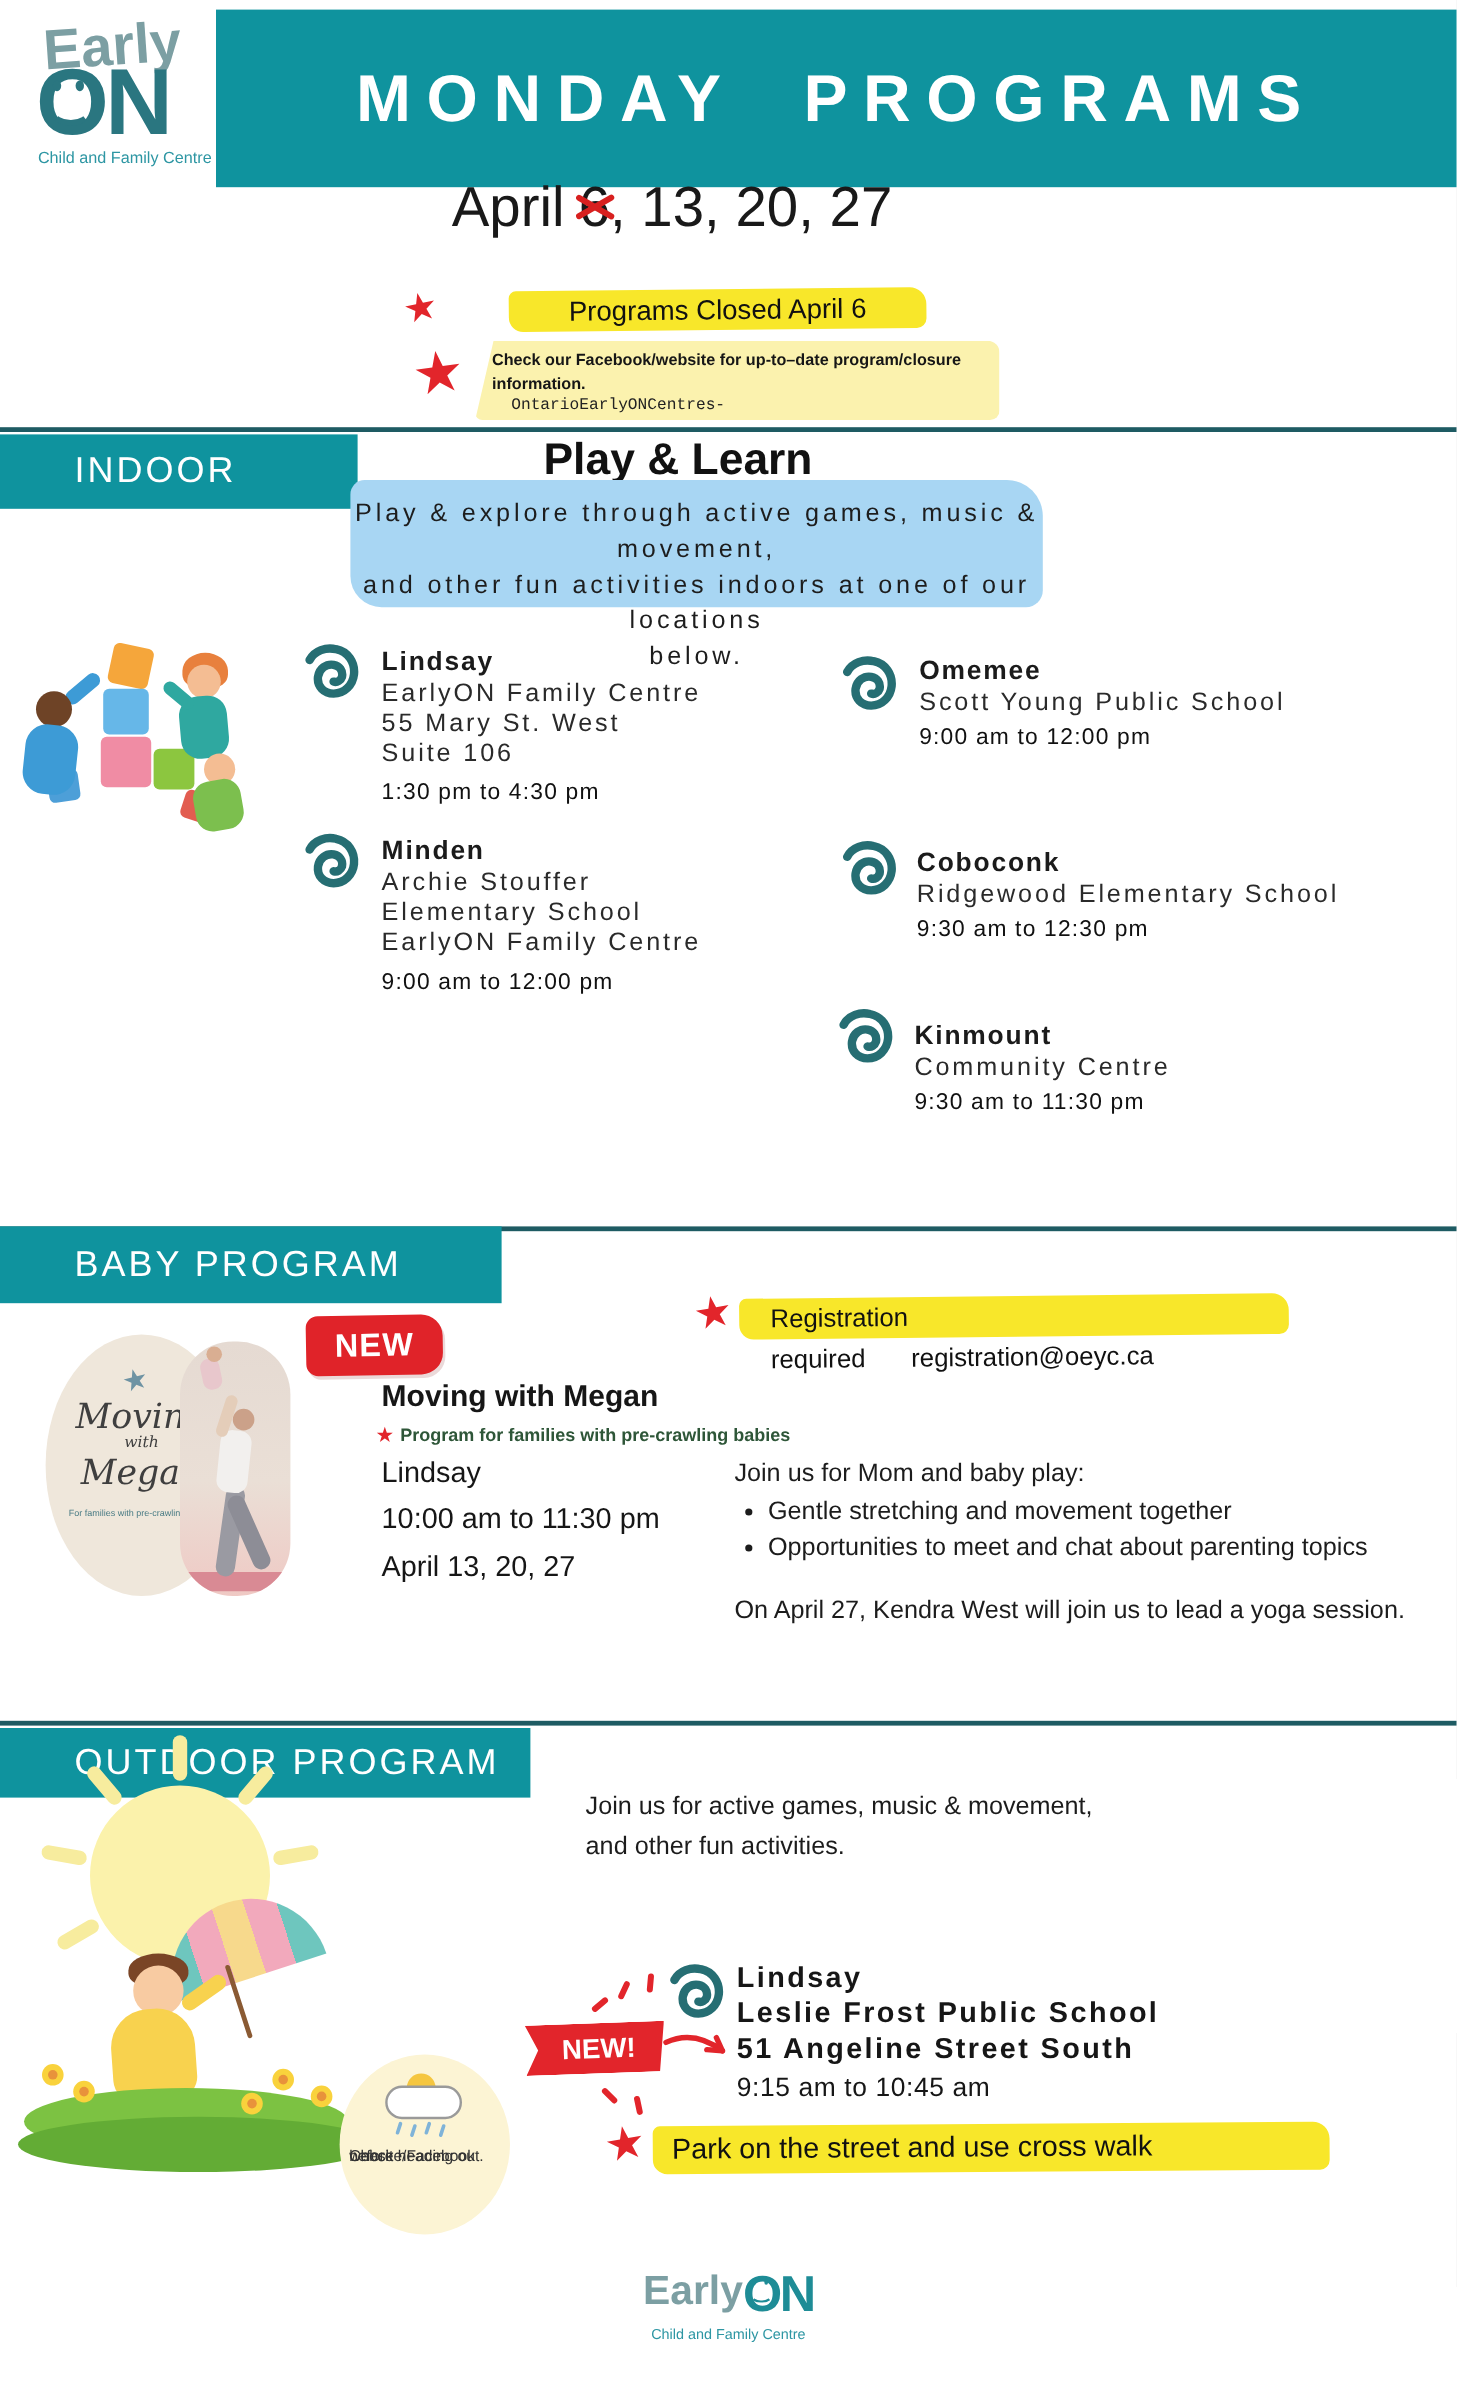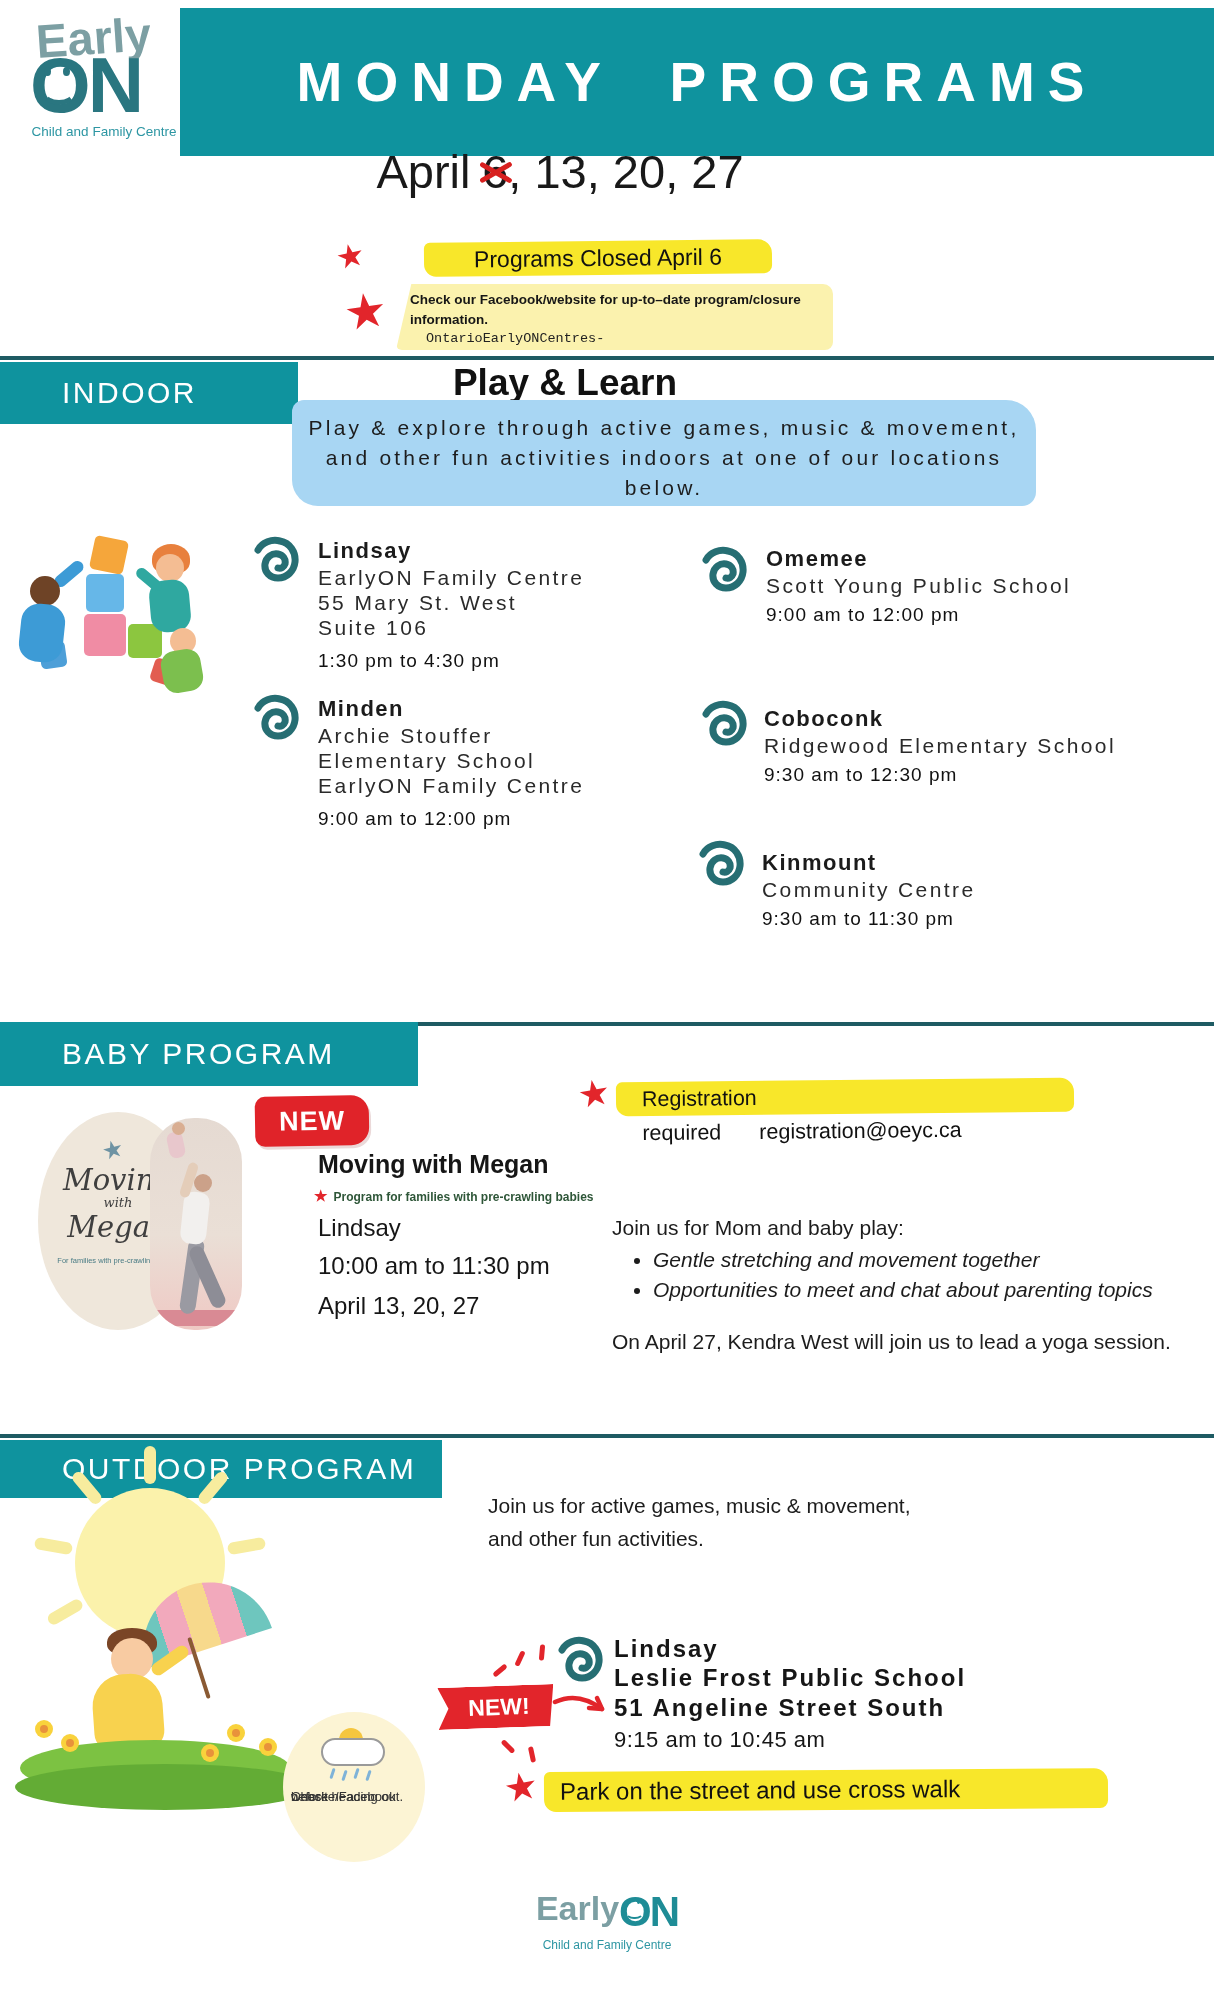--- a/index.html
+++ b/index.html
@@ -42,21 +42,21 @@
   .notice-box .n2,.notice-box .n3{padding-left:16px;font-family:Liberation Mono, monospace;}
 
   
   .secline{position:absolute;left:0;width:1214px;height:4px;background:#1E5B63;}
   .sec-banner{position:absolute;left:0;background:#0F939E;color:#fff;}
   .sec-banner .sec-label{display:block;padding-left:62px;font-size:30px;letter-spacing:2.5px;font-weight:500;}
 
   
   .pl-title{position:absolute;left:340px;top:362px;width:450px;text-align:center;font-size:37px;font-weight:bold;color:#111;
       text-decoration:underline;text-decoration-thickness:2px;text-underline-offset:7px;}
-  .splash{position:absolute;left:292px;top:400px;width:744px;height:106px;background:#A8D6F3;
+  .splash{position:absolute;left:292px;top:400px;width:577px;height:106px;background:#A8D6F3;
       border-radius:12px 30px 14px 26px;padding-top:13px;box-sizing:border-box;
       text-align:center;font-size:21px;font-weight:500;letter-spacing:3.2px;line-height:1.42;color:#1d1d1d;}
   .spiral{position:absolute;width:48px;height:48px;}
   .loc{position:absolute;}
   .loc-name{font-size:22px;font-weight:bold;letter-spacing:1.5px;color:#1b1b1b;margin-bottom:2px;}
   .loc-line{font-size:21px;letter-spacing:2.4px;line-height:1.18;color:#2a2a2a;}
   .loc-time{font-size:19px;letter-spacing:1px;margin-top:10px;color:#111;}
   .loc-time.tight{margin-top:5px;}
 
   
@@ -100,29 +100,29 @@
   .mp-leg2{left:50px;top:126px;width:15px;height:66px;background:#8D8D96;border-radius:8px;transform:rotate(-24deg);}
   .mp-torso{left:32px;top:74px;width:26px;height:52px;background:#F2F0EE;border-radius:10px;transform:rotate(6deg);}
   .mp-head{left:44px;top:56px;width:18px;height:18px;background:#CBA189;border-radius:50%;}
   .mp-arm{left:34px;top:44px;width:10px;height:36px;background:#E4CDB9;border-radius:5px;transform:rotate(18deg);}
   .mp-baby{left:18px;top:14px;width:16px;height:26px;background:#E8C7CC;border-radius:7px;transform:rotate(-12deg);}
   .mp-babyh{left:22px;top:4px;width:13px;height:13px;background:#D9AE92;border-radius:50%;}
   .new-badge{position:absolute;left:255px;top:1096px;width:114px;height:50px;background:#E02329;
       border-radius:10px 18px 18px 10px;transform:rotate(-1deg);text-align:center;line-height:50px;
       font-size:27px;font-weight:bold;color:#fff;letter-spacing:1px;box-shadow:2px 3px 0 rgba(120,0,0,.15);}
   .mw-title{position:absolute;left:318px;top:1150px;font-size:25px;font-weight:bold;color:#161616;}
-  .mw-note{position:absolute;left:314px;top:1188px;font-size:12px;font-weight:bold;color:#2E5638;}
+  .mw-note{position:absolute;left:314px;top:1188px;font-size:15px;font-weight:bold;color:#2E5638;}
   .mw-note .star{font-size:15px;margin-right:6px;}
   .mw-loc{position:absolute;left:318px;top:1214px;font-size:24px;color:#161616;}
   .mw-time{position:absolute;left:318px;top:1252px;font-size:24px;color:#161616;}
   .mw-dates{position:absolute;left:318px;top:1292px;font-size:24px;color:#161616;}
   .baby-right{position:absolute;left:612px;top:1216px;width:590px;font-size:21px;color:#1c1c1c;}
   .baby-right .intro{margin-bottom:6px;}
   .baby-right ul{margin:0 0 0 28px;padding:0;}
-  .baby-right li{margin:3px 13px;line-height:1.3;font-style:italic;}
+  .baby-right li{margin:3px 0;line-height:1.3;}
   .baby-right .extra{margin-top:26px;}
 
   
   .out-intro{position:absolute;left:488px;top:1490px;width:480px;font-size:21px;line-height:1.55;color:#1c1c1c;}
   .outdoor-art{position:absolute;left:15px;top:1468px;width:340px;height:360px;}
   .outdoor-art div{position:absolute;}
   .sun{left:60px;top:20px;width:150px;height:150px;background:#FBF2AB;border-radius:50%;}
   .ray{left:129px;top:-22px;width:12px;height:38px;background:#F7EC9E;border-radius:6px;transform-origin:6px 117px;}
   .ray.r1{transform:rotate(-120deg);} .ray.r2{transform:rotate(-80deg);} .ray.r3{transform:rotate(-40deg);}
   .ray.r4{transform:rotate(0deg);}    .ray.r5{transform:rotate(40deg);}  .ray.r6{transform:rotate(80deg);}

